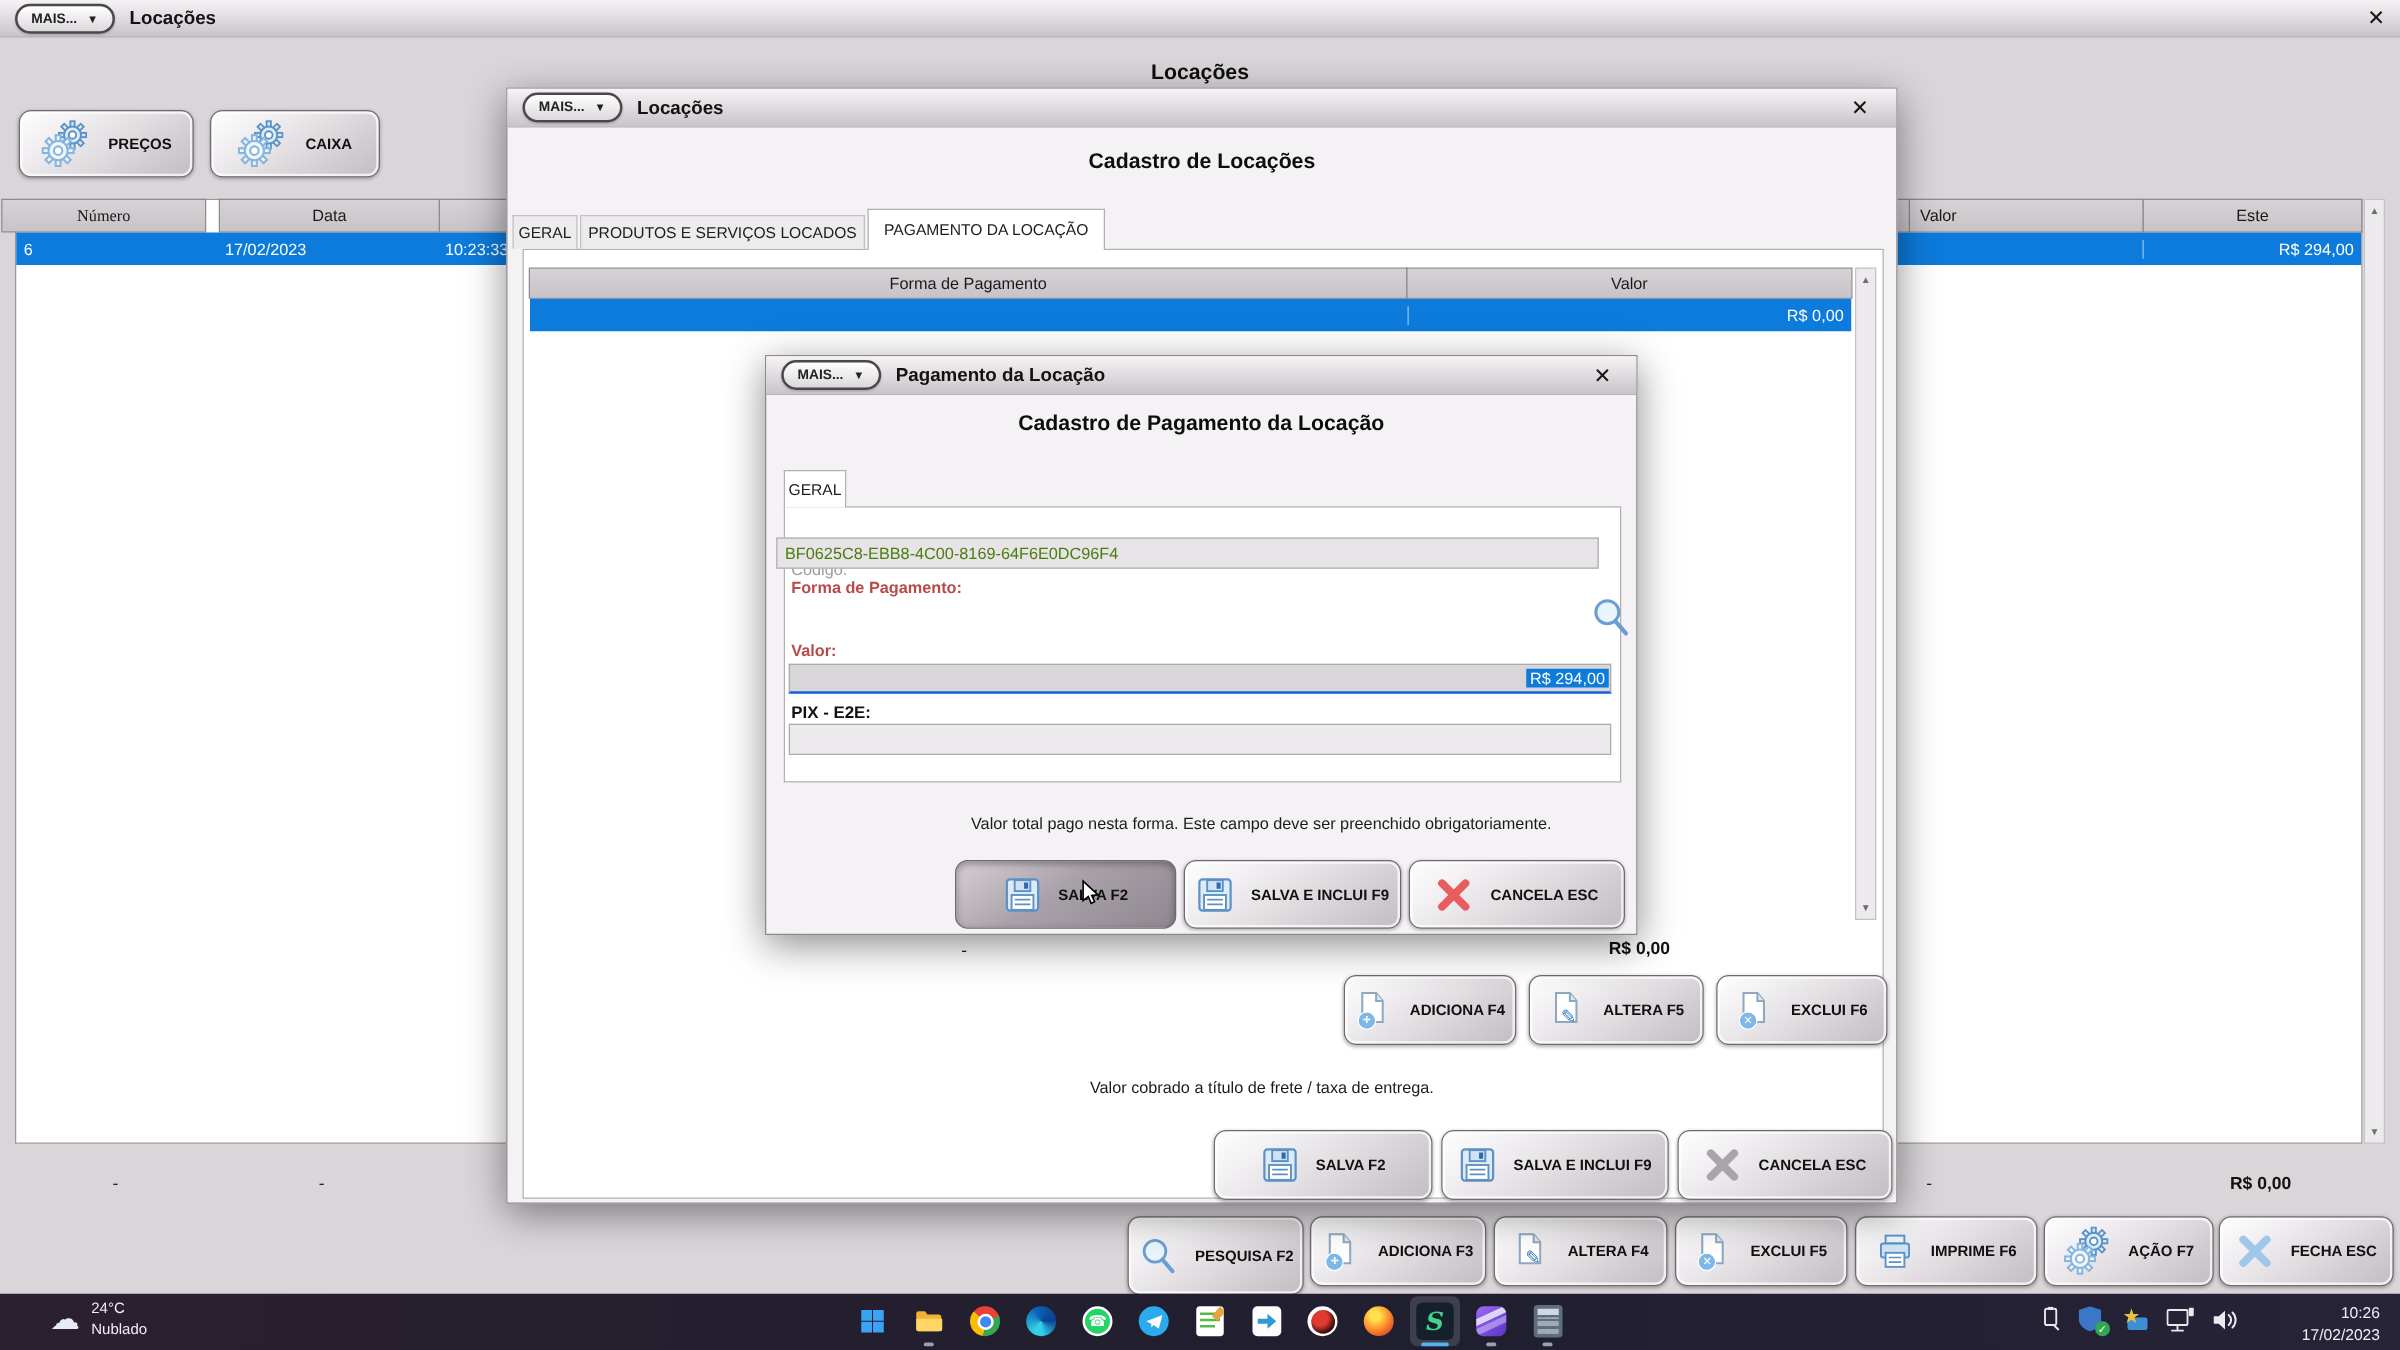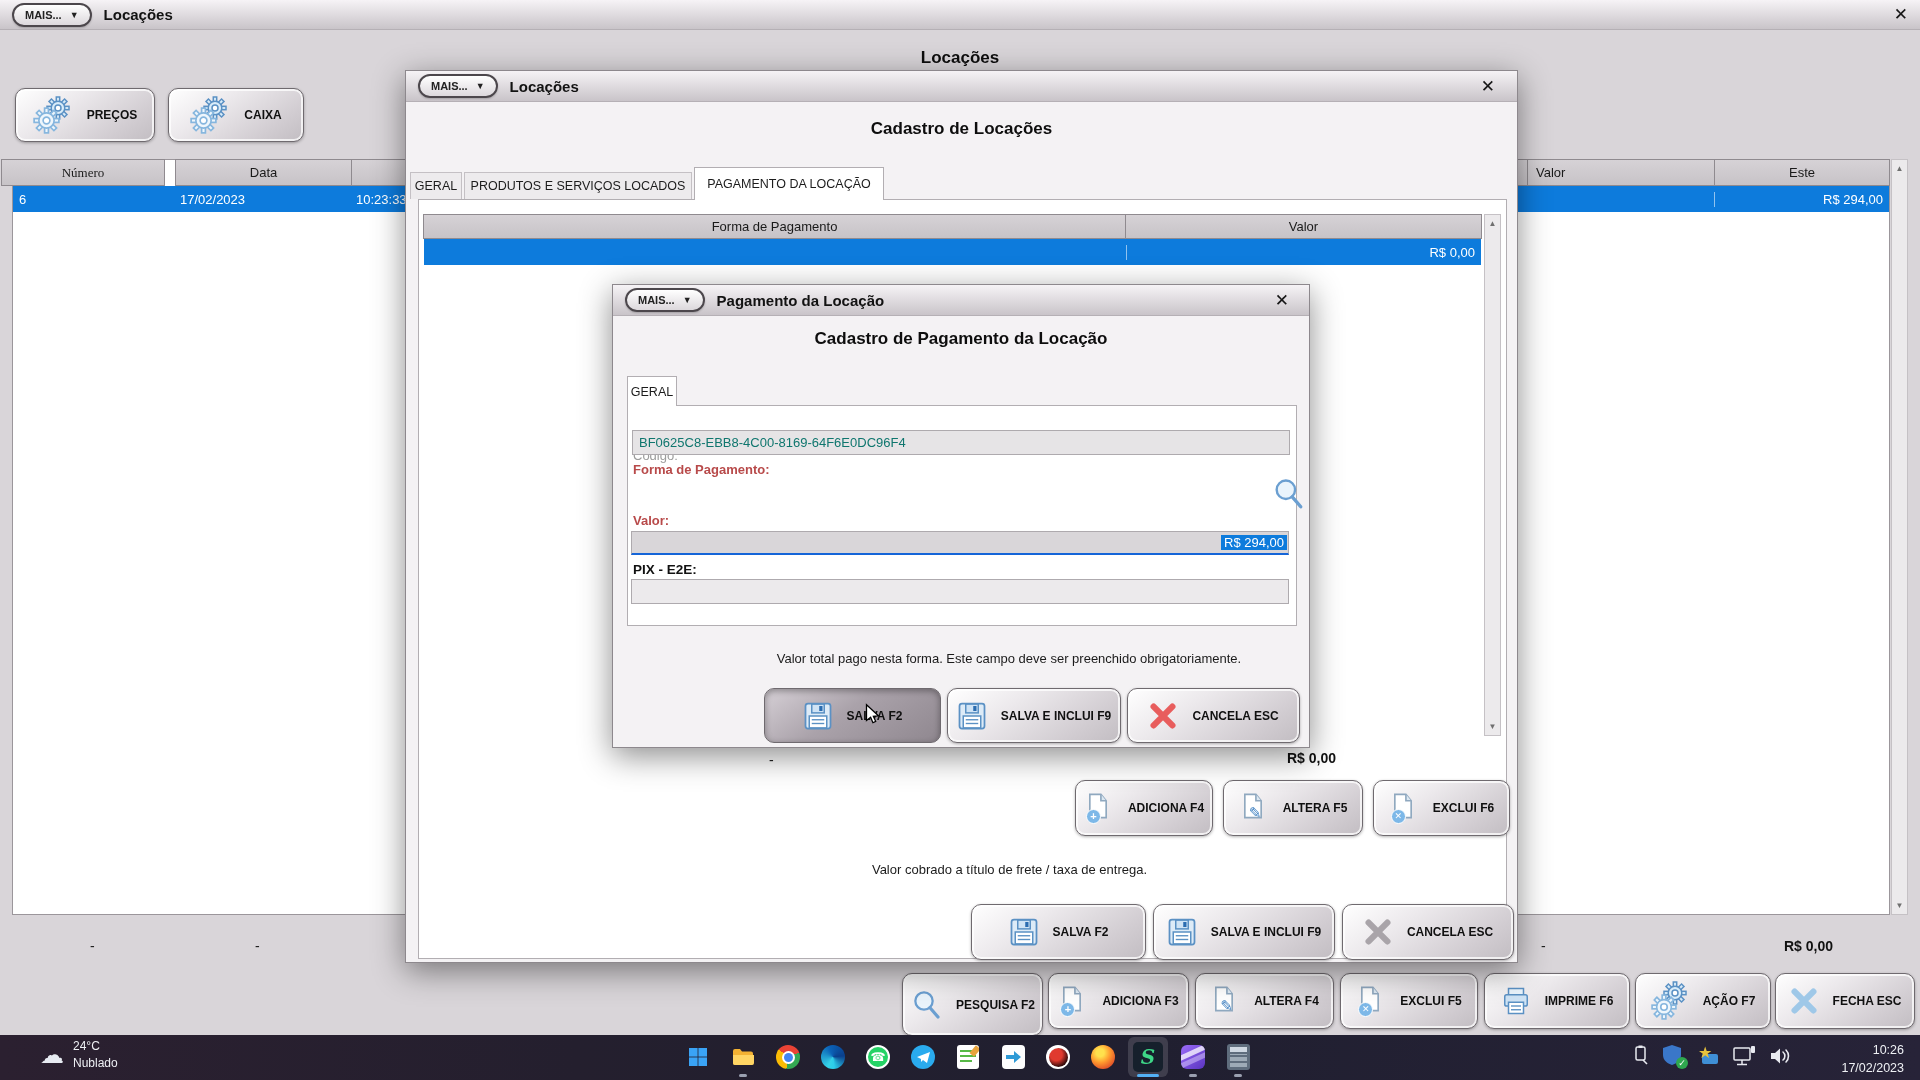--- a/index.html
+++ b/index.html
@@ -272,21 +272,21 @@
     </span>
     <span class="ctitle">Pagamento da Locação</span>
     <span class="cx" style="padding-right:8px;">✕</span>
   </div>
   <div class="big-title" style="top:44px;">Cadastro de Pagamento da Locação</div>
 
   <div class="tab active" style="left:14px;top:91px;width:50px;height:30px;">GERAL</div>
   <div class="panel" style="left:14px;top:120px;width:670px;height:221px;"></div>
 
   <div class="flabel gray" style="left:20px;top:128px;">Código:</div>
-  <div class="input" style="left:19px;top:145px;width:658px;height:25px;background:#e6e4e6;color:#0f766e;">
+  <div class="input" style="left:8px;top:145px;width:658px;height:25px;background:#e6e4e6;color:#4d7c0f;">
     <span>BF0625C8-EBB8-4C00-8169-64F6E0DC96F4</span>
   </div>
 
   <div class="flabel red" style="left:20px;top:177px;">Forma de Pagamento:</div>
   <svg class="abs" style="left:658px;top:192px;" width="34" height="34">
       <use href="#i-search"></use>
     </svg>
 
   <div class="flabel red" style="left:20px;top:228px;">Valor:</div>
   <div class="input" style="left:18px;top:246px;width:658px;height:24px;background:#d9d6d9;border-bottom:2px solid #1565d8;justify-content:flex-end;padding:0 1px;">

